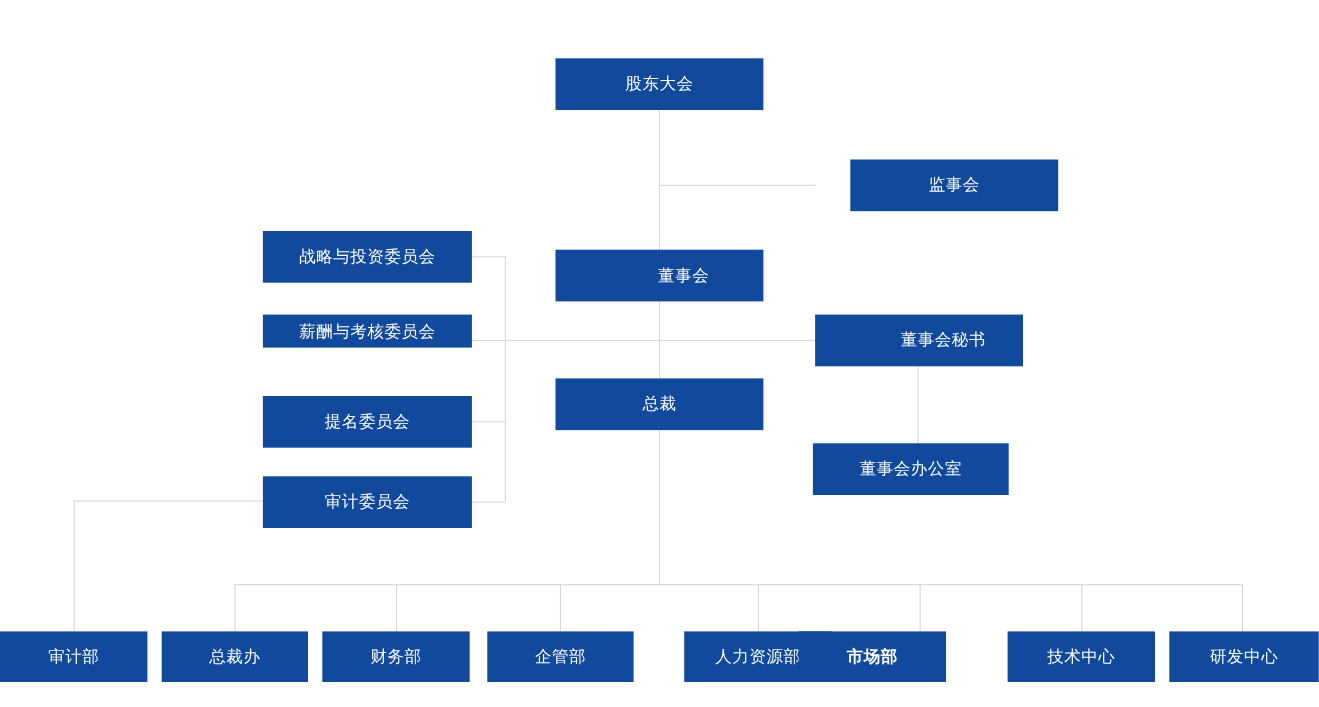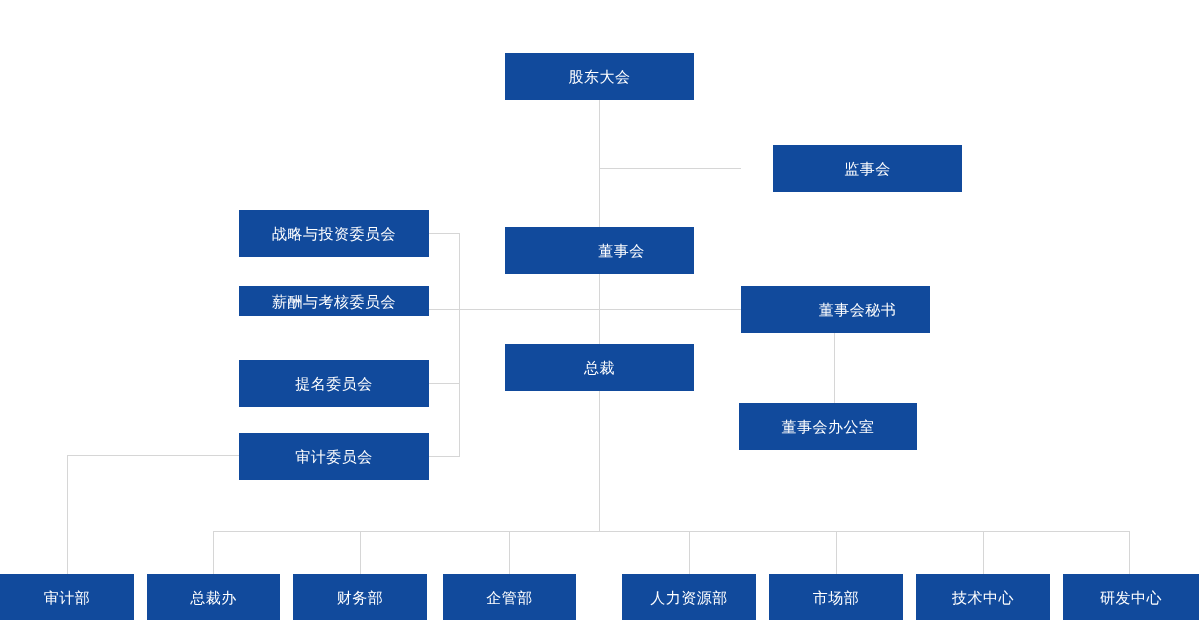--- a/index.html
+++ b/index.html
@@ -90,17 +90,17 @@
   <div class="node" style="left:239px; top:210px; width:190px; height:47px;">战略与投资委员会</div>
   <div class="node" style="left:239px; top:286px; width:190px; height:30px;text-align:center;">薪酬与考核委员会</div>
   <div class="node" style="left:239px; top:360px; width:190px; height:47px;">提名委员会</div>
   <div class="node" style="left:239px; top:433px; width:190px; height:47px;">审计委员会</div>
 
   <div class="node" style="left:0px; top:574px; width:134px; height:46px;">审计部</div>
   <div class="node" style="left:147px; top:574px; width:133px; height:46px;">总裁办</div>
   <div class="node" style="left:293px; top:574px; width:134px; height:46px;">财务部</div>
   <div class="node" style="left:443px; top:574px; width:133px; height:46px;">企管部</div>
   <div class="node" style="left:622px; top:574px; width:134px; height:46px;">人力资源部</div>
-  <div class="node" style="left:769px; top:574px; width:134px; height:46px;">市场部</div>
+  <div class="node" style="left:726px; top:574px; width:134px; height:46px;font-weight:bold;">市场部</div>
   <div class="node" style="left:916px; top:574px; width:134px; height:46px;">技术中心</div>
   <div class="node" style="left:1063px; top:574px; width:136px; height:46px;">研发中心</div>
 
 </div>
 
 </body></html>

